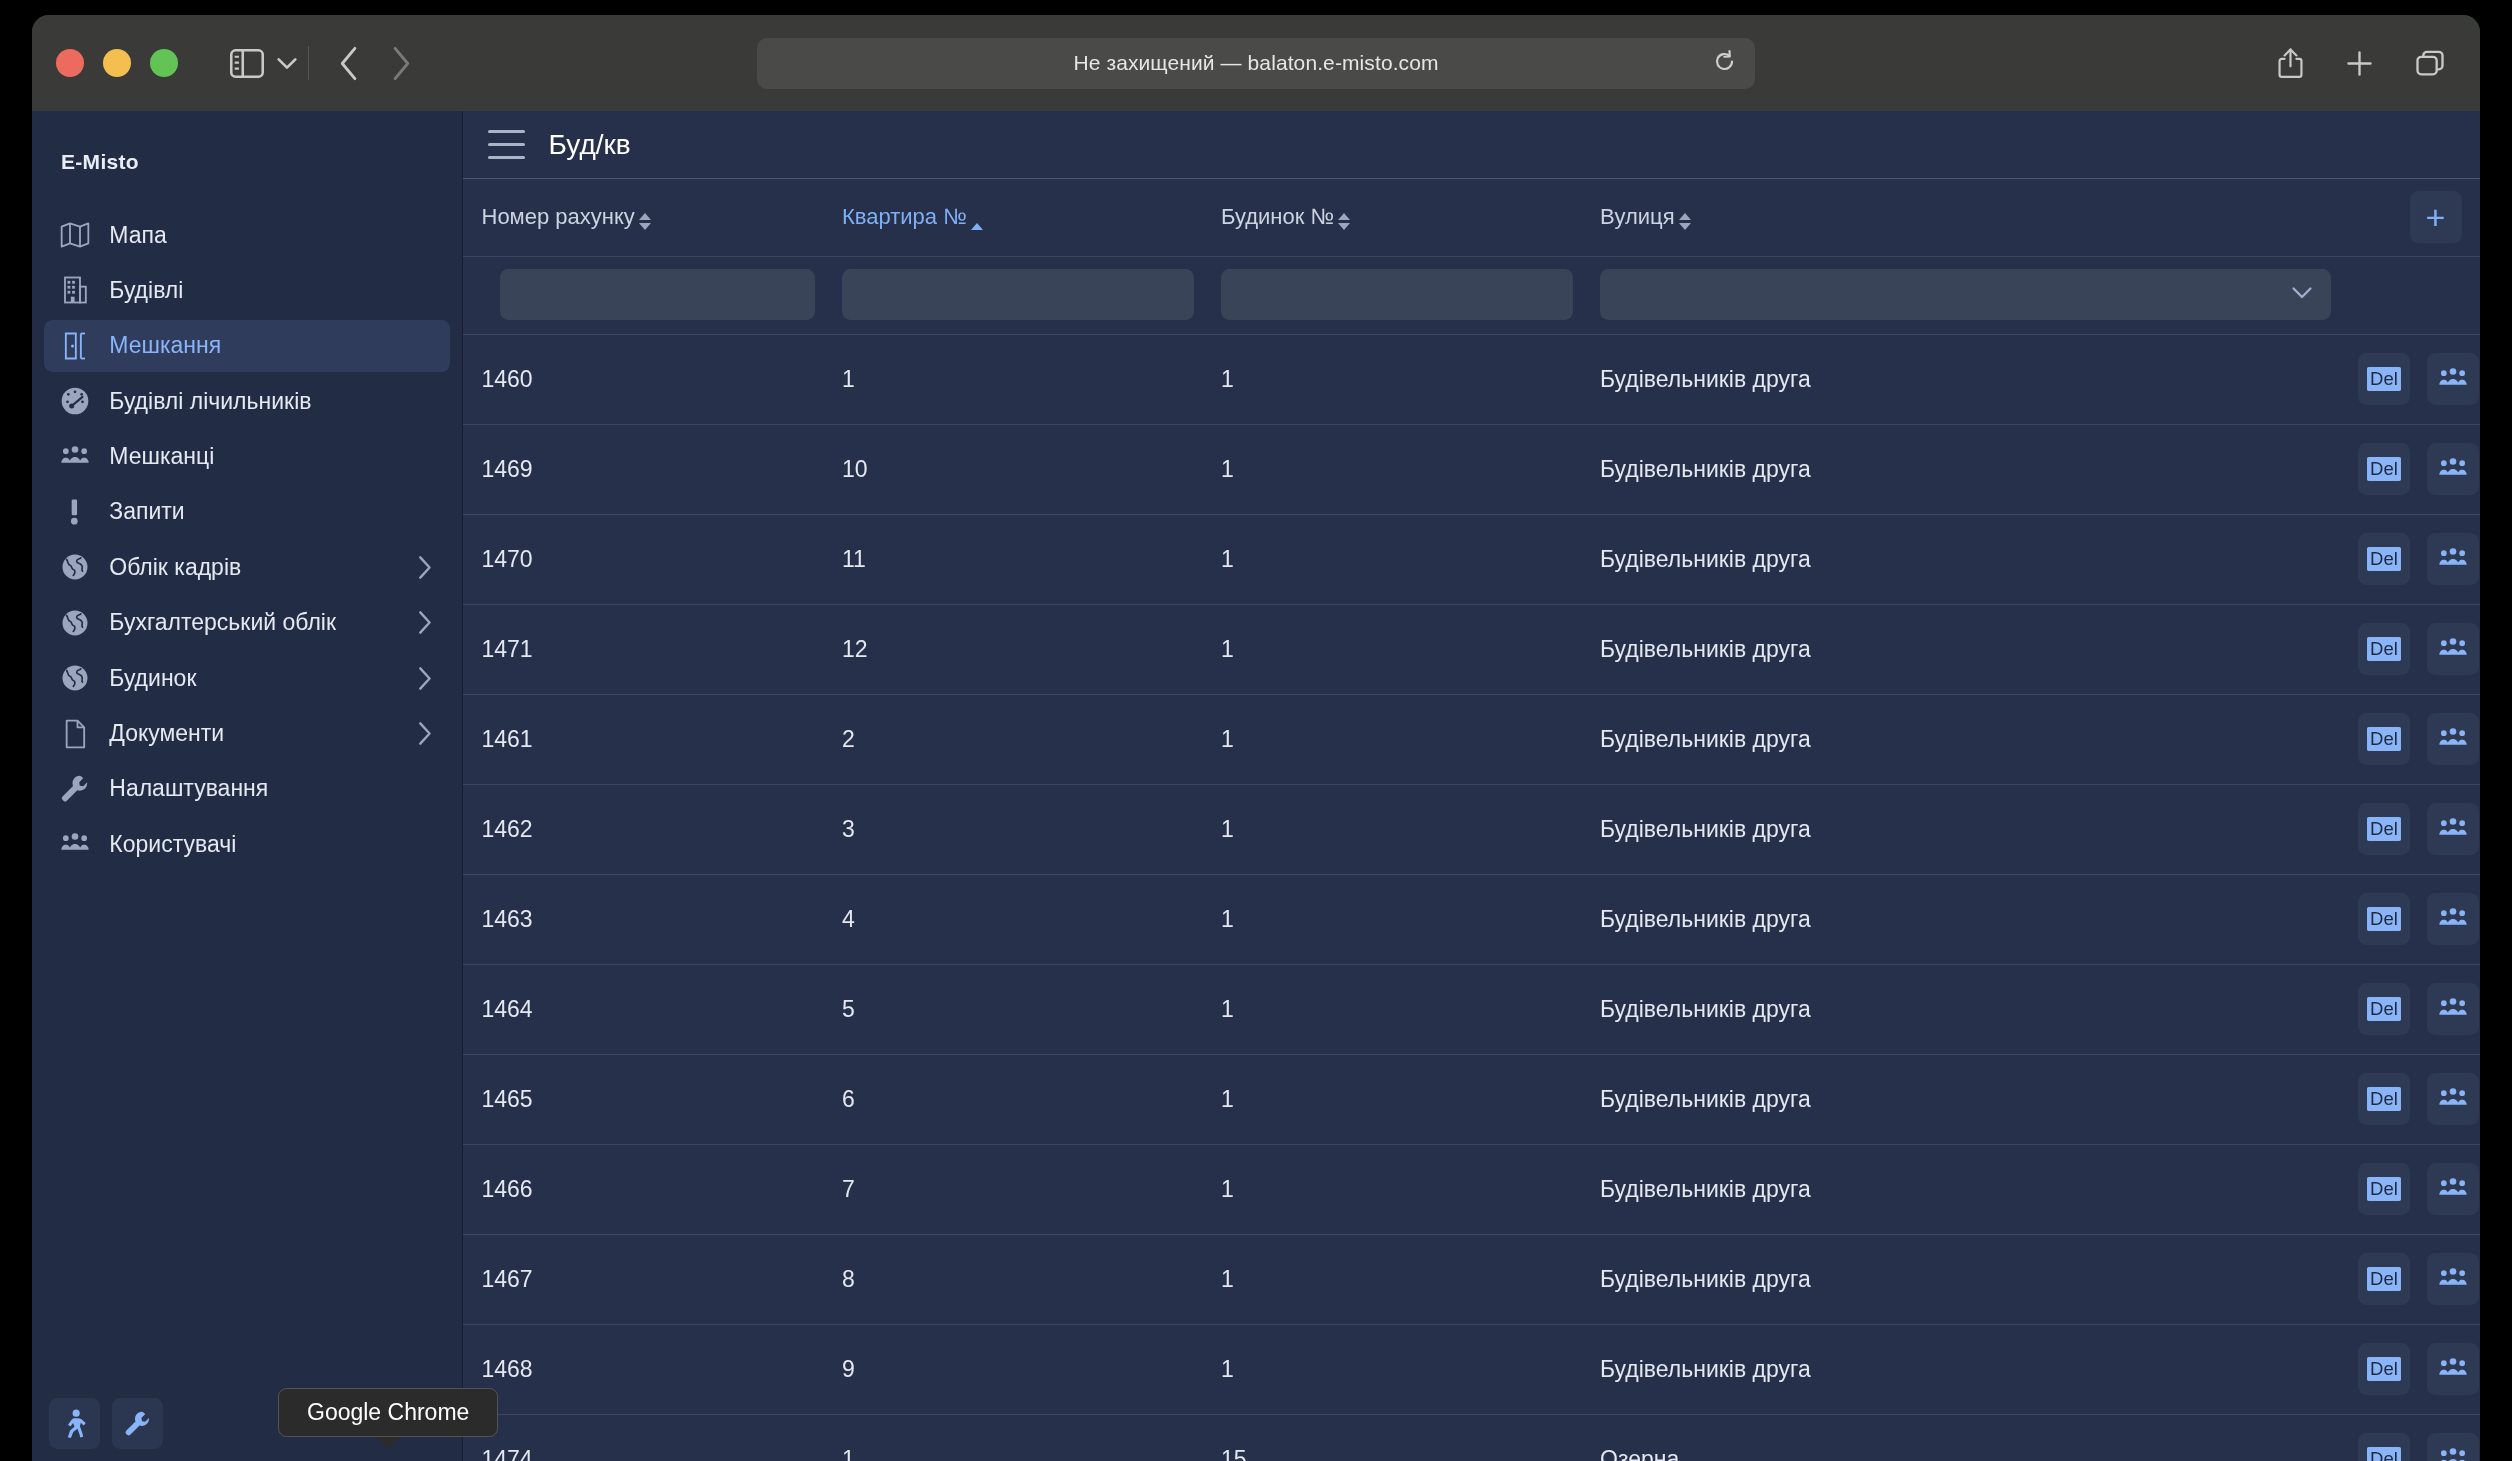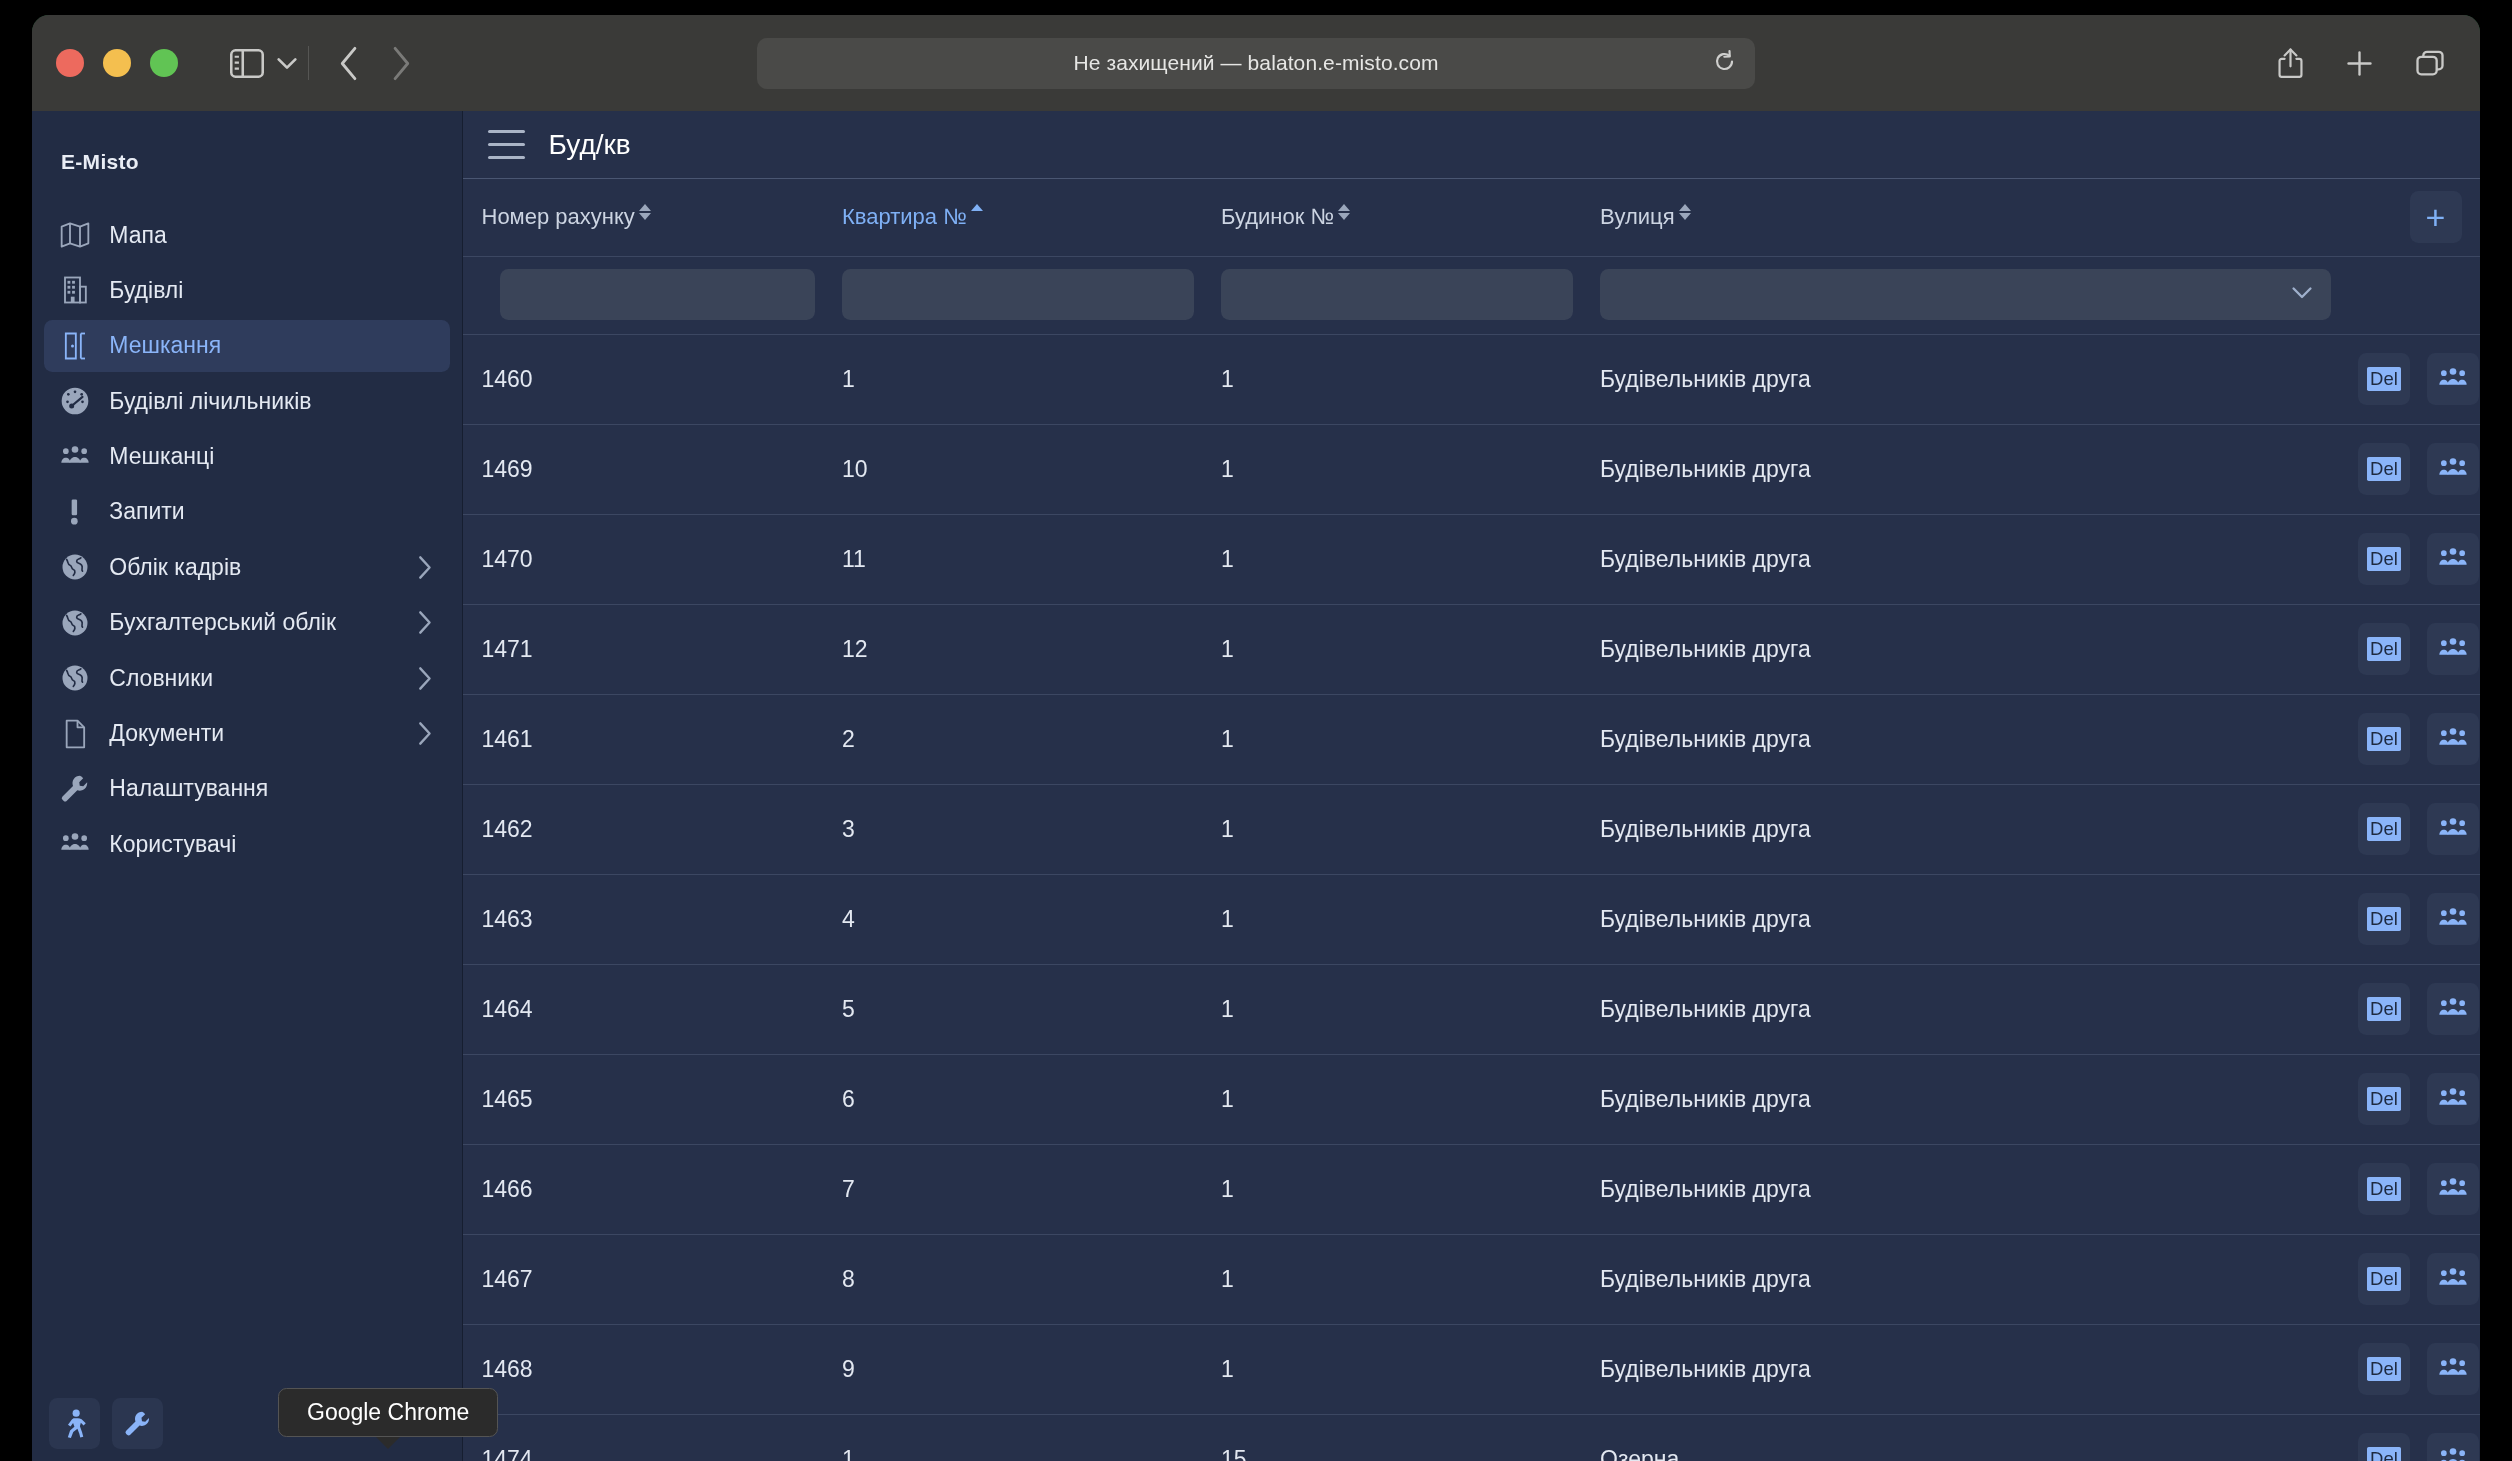--- a/index.html
+++ b/index.html
@@ -186,21 +186,21 @@
     border-top: 1.7px solid #4a5672;
     border-bottom: 1.7px solid #3c4762;
     vertical-align: middle;
   }
   .col-account { width: 379px; padding-left: 18.5px !important; }
   .col-flat { width: 379px; }
   .col-house { width: 379px; }
   .col-street { width: 758px; margin-top: 32px; }
   .col-actions { width: auto; }
 
-  .th-inner { display: inline-flex; align-items: flex-start; gap: 4px; }
+  .th-inner { display: inline-flex; align-items: flex-end; gap: 4px; }
   .th-label.sorted { color: #7fb0f5; }
   .sort-both, .sort-asc { display: inline-flex; flex-direction: column; gap: 2.5px; }
   .tri { width: 0; height: 0; border-left: 6.7px solid transparent; border-right: 6.7px solid transparent; }
   .tri-up { border-bottom: 7.6px solid #9aa6bb; }
   .tri-down { border-top: 7.6px solid #9aa6bb; }
   .tri-up.active { border-bottom-color: #7fb0f5; }
 
   #add-row-btn {
     float: right;
     width: 52px; height: 52px;
@@ -450,21 +450,21 @@
               </svg>
             </span>
           </div>
           <div class="nav-item">
             <span class="nav-icon">
               <svg width="30" height="30" viewBox="0 0 36 36">
                 <circle cx="18" cy="18" r="15" fill="currentColor"></circle>
                 <path d="M8 9c2 3 1 6 4 7s1 4 4 5 2 5 0 7M25 7c-2 2-5 1-5 4s4 2 6 5-1 5 1 7" fill="none" stroke="#222c44" stroke-width="2" stroke-linecap="round"></path>
               </svg>
             </span>
-            <span class="nav-label">Словники</span>
+            <span class="nav-label">Будинок</span>
             <span class="nav-chevron">
               <svg width="17" height="27" viewBox="0 0 20 32">
                 <polyline points="5,4 16,16 5,28" fill="none" stroke="currentColor" stroke-width="2.8" stroke-linecap="round" stroke-linejoin="round"></polyline>
               </svg>
             </span>
           </div>
           <div class="nav-item">
             <span class="nav-icon">
               <svg width="30" height="30" viewBox="0 0 36 36">
                 <path d="M8 2h13l8 8v24H8z" fill="none" stroke="currentColor" stroke-width="2.2" stroke-linejoin="round"></path>

